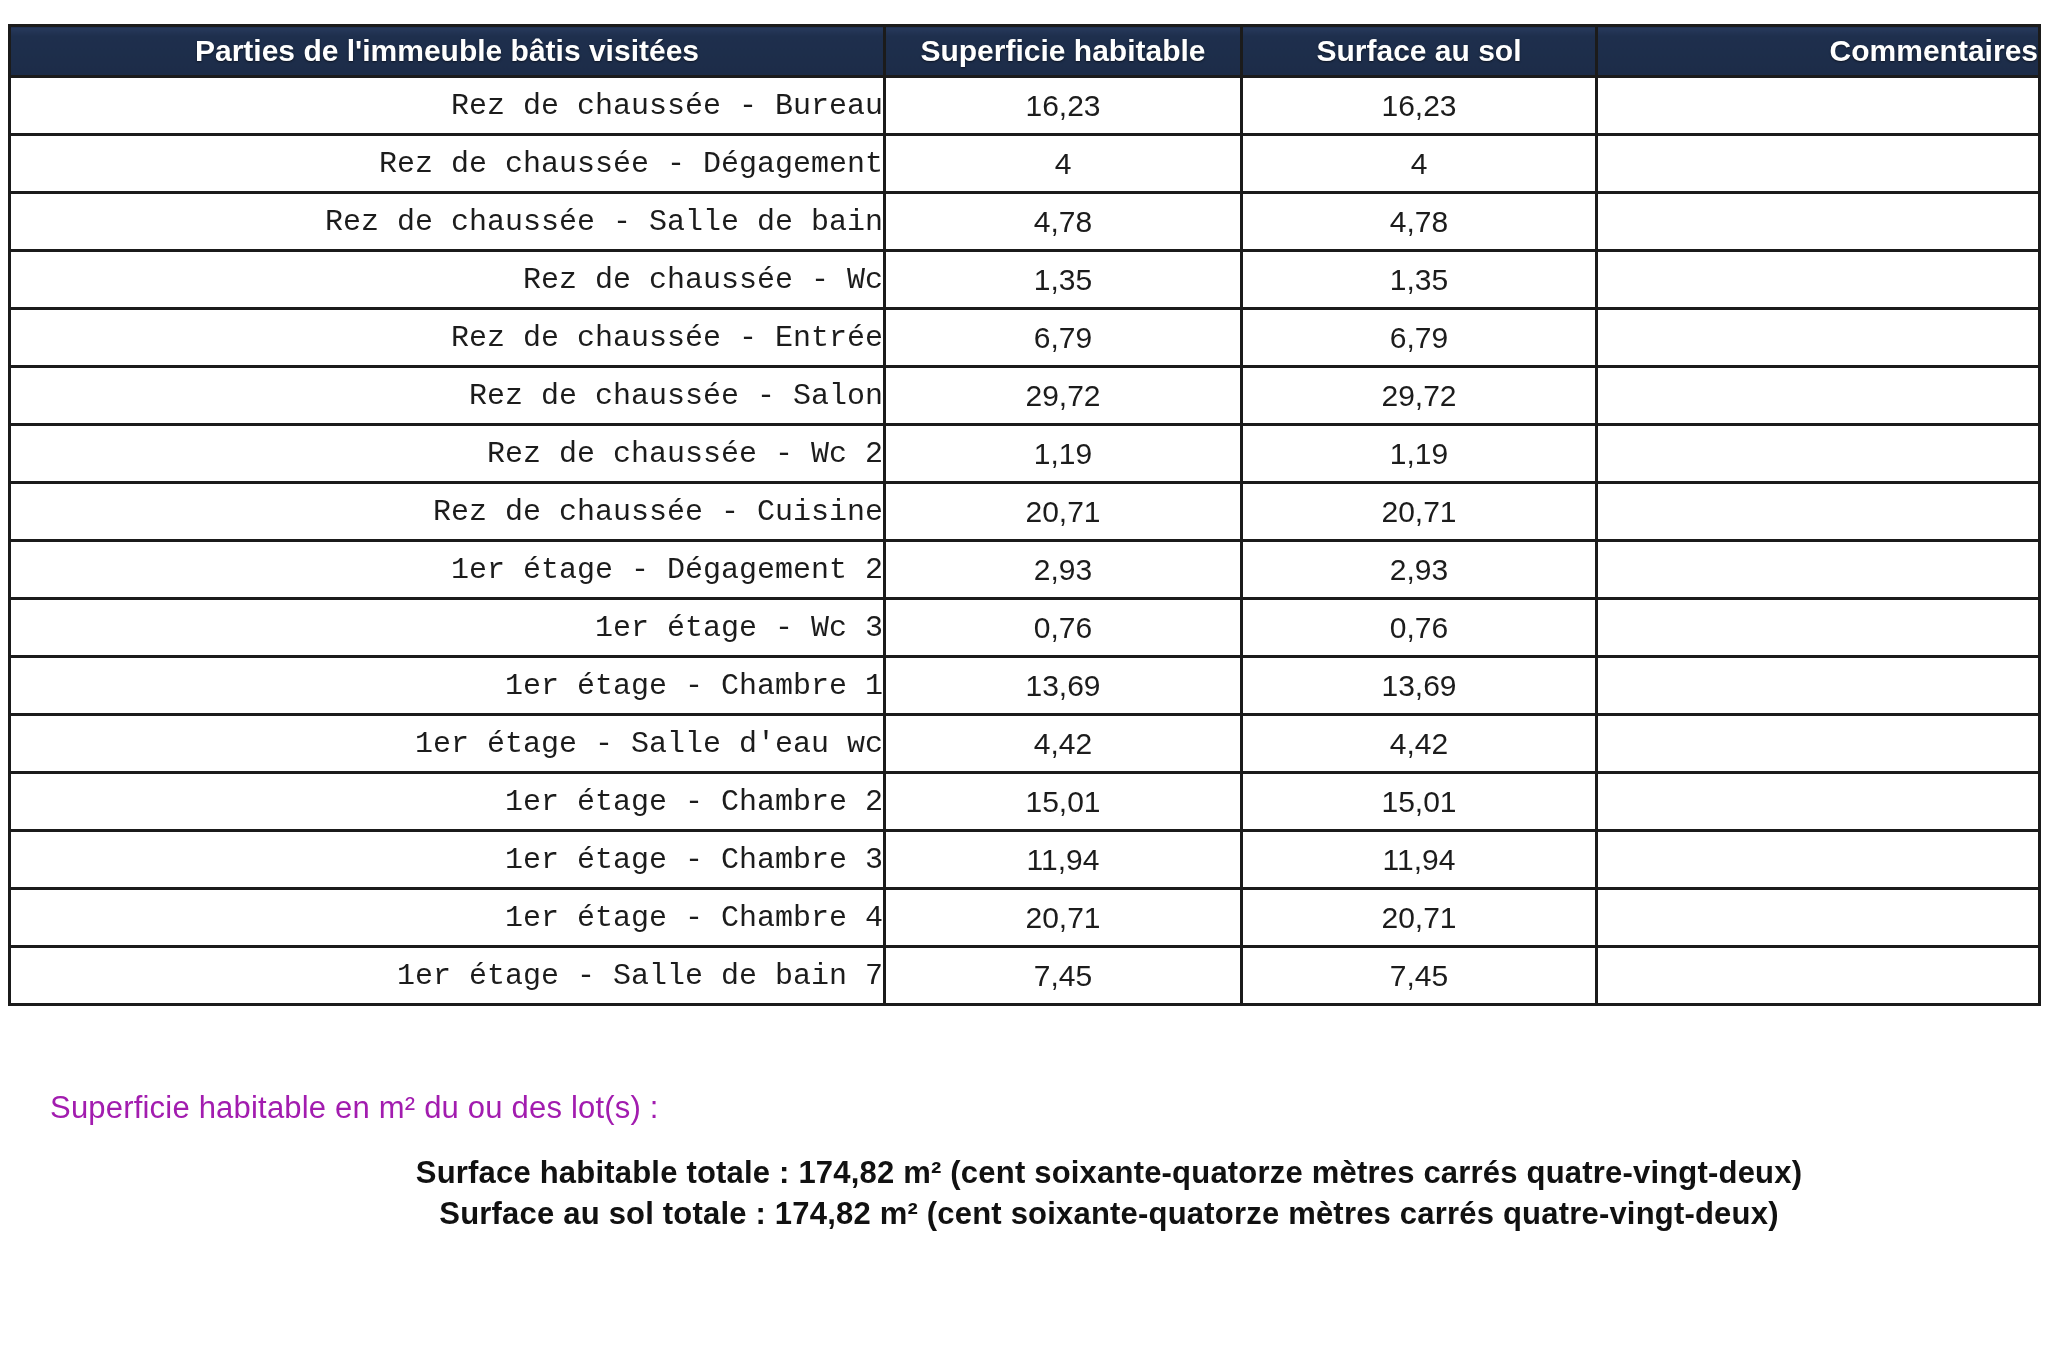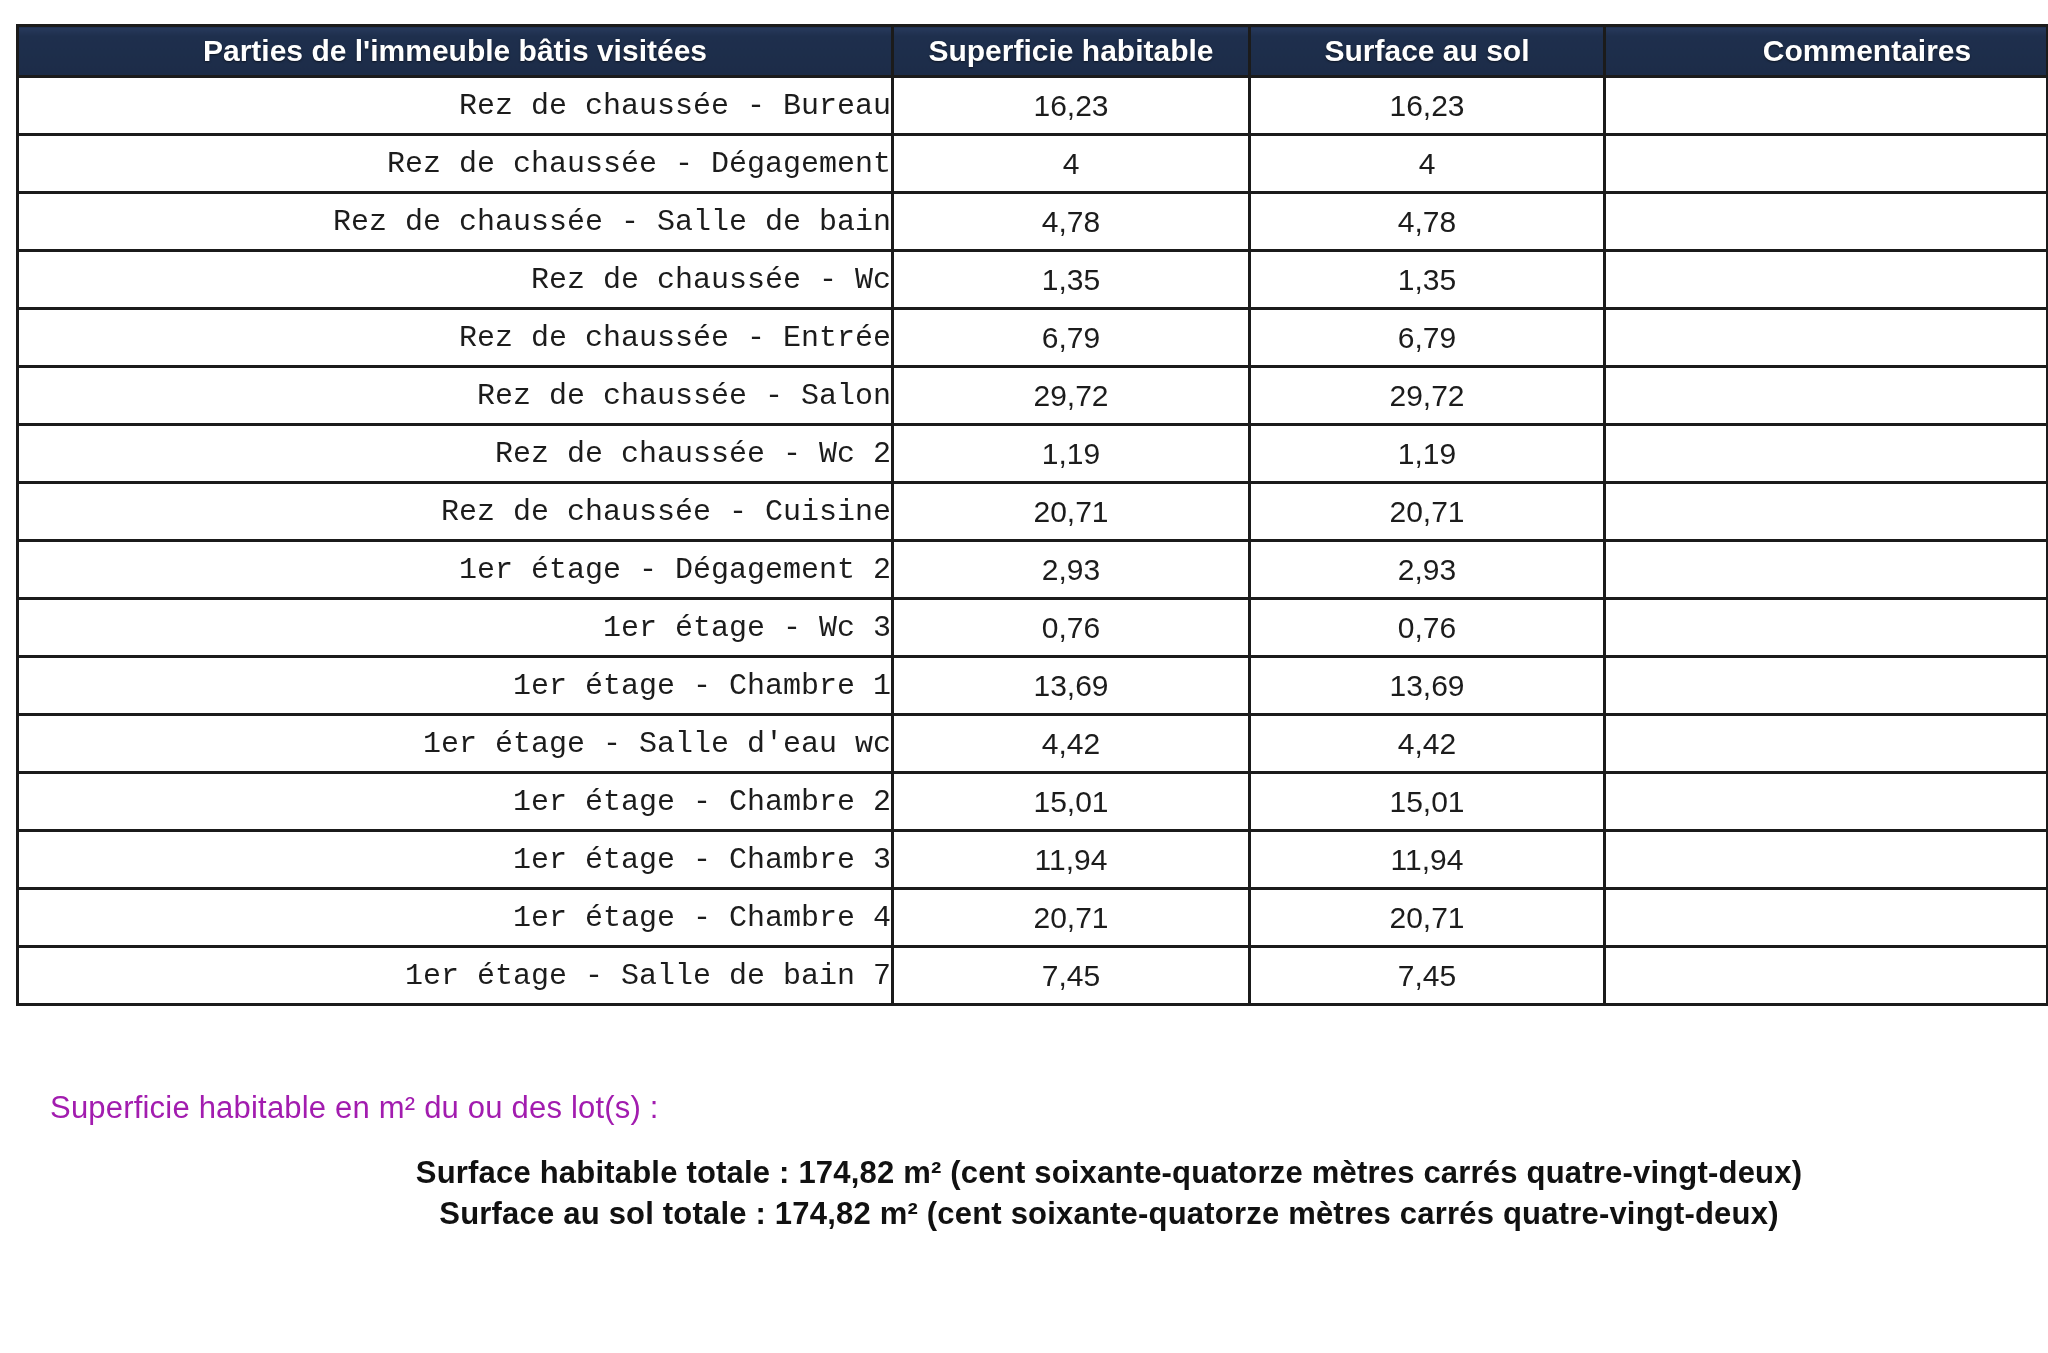--- a/index.html
+++ b/index.html
@@ -18,41 +18,40 @@
     background: #ffffff;
   }
   table.surface-table {
     position: absolute;
     left: 8px;
     top: 24px;
     width: 2030px;
     border-collapse: collapse;
     table-layout: fixed;
     border: 3px solid #1b1b1b;
-    margin-left: 8px;
   }
   table.surface-table th,
   table.surface-table td {
     border: 3px solid #1b1b1b;
     vertical-align: middle;
   }
   thead tr { height: 51px; }
   tbody tr { height: 58px; }
   th {
     background: linear-gradient(180deg, #27395c 0%, #1e2f4d 18%, #1c2c48 100%);
     color: #ffffff;
     font-weight: bold;
     font-size: 30px;
     text-align: center;
     text-shadow: 0 1px 2px rgba(0,0,0,0.55);
     border-color: #101626;
     border-top-color: #1b1b1b;
     border-bottom-color: #1b1b1b;
   }
-  th.col-com { padding-left: 82px; }
+  th.col-com { padding-left: 82px; text-align: right; }
   td { font-size: 30px; color: #1c1c1c; }
   td.c-label { text-align: right; padding-left: 20px; font-family: Liberation Mono, monospace; }
   td.c-num { text-align: center; }
   td.c-com { }
   .lots-caption {
     position: absolute;
     left: 50px;
     top: 1090px;
     font-size: 31px;
     color: #a21caf;

